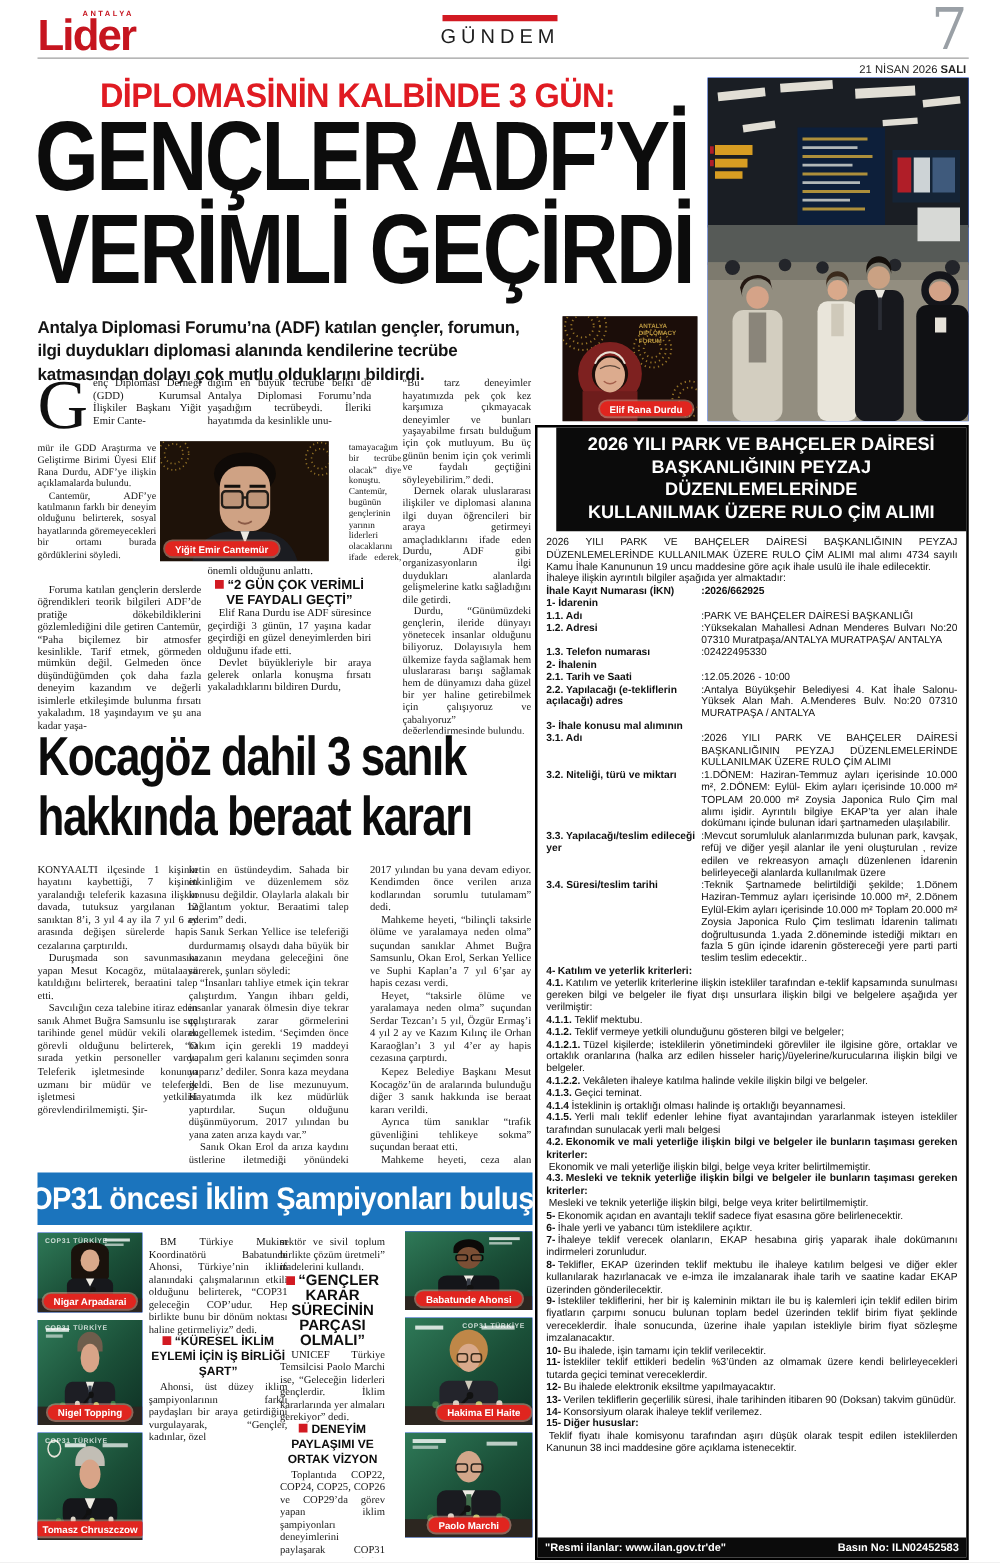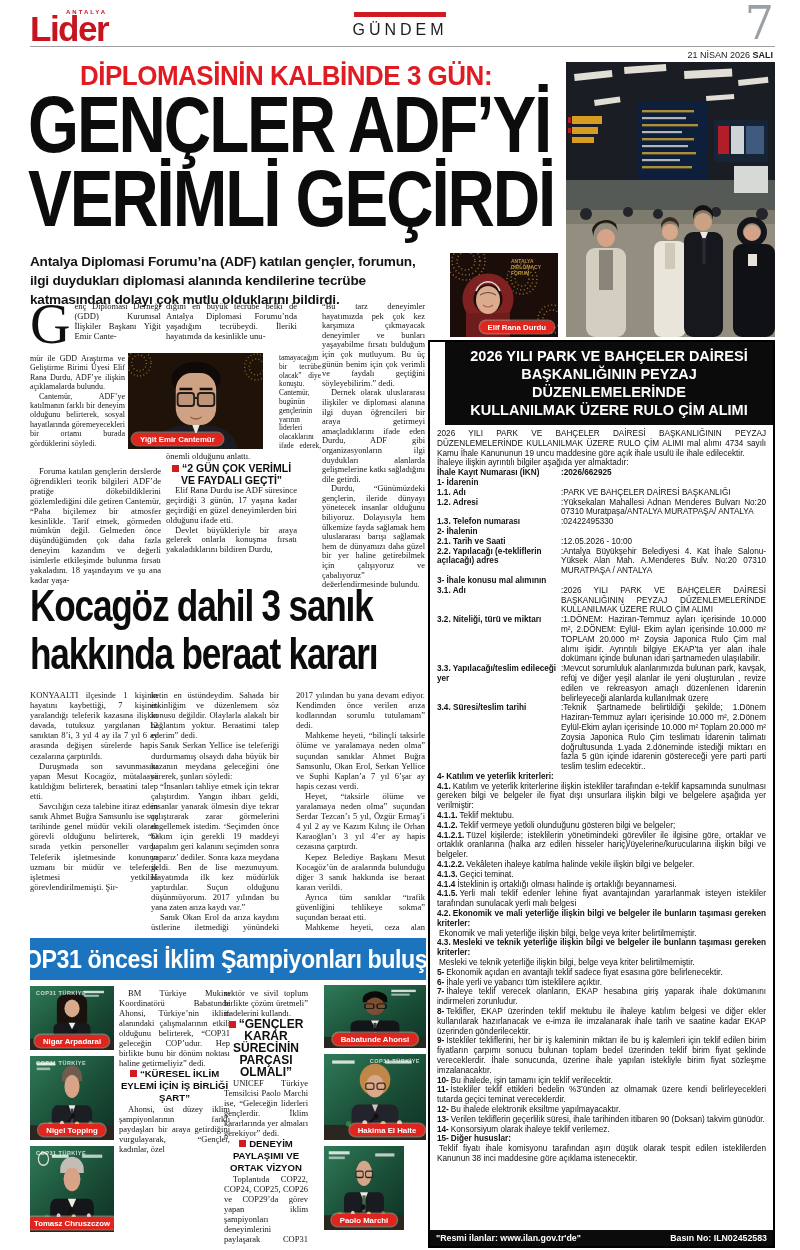--- a/index.html
+++ b/index.html
@@ -406,21 +406,21 @@
       <circle cx="24" cy="65" r="2.6" fill="#3c7a46"></circle>
         <circle cx="40" cy="64" r="2.4" fill="#d8d4c8"></circle>
         <circle cx="58" cy="65" r="2.6" fill="#b8c86a"></circle>
         <circle cx="74" cy="64" r="2.4" fill="#d8d4c8"></circle>
       <line x1="38" y1="71" x2="50" y2="59" stroke="#111" stroke-width="2"></line>
         <circle cx="51" cy="58" r="2.6" fill="#111"></circle>
     </svg>
     <span class="cop-bg-text" style="left:auto;right:6px;">COP31 TÜRKİYE</span>
     <span class="pill" style="left:50%;transform:translateX(-50%);bottom:4px;margin-left:12px;">Hakima El Haite</span>
   </div>
-  <div class="photo" style="left:324px;top:1146px;width:80px;height:84px;">
+  <div class="photo" style="left:324px;top:1146px;width:102px;height:84px;">
     <svg viewBox="0 0 100 80" preserveAspectRatio="none">
       <rect width="100" height="80" fill="url(#copg)"></rect>
       <rect x="6" y="5" width="26" height="3" fill="rgba(255,255,255,.8)"></rect>
         <rect x="6" y="10" width="20" height="2.5" fill="rgba(255,255,255,.55)"></rect>
         <rect x="64" y="7" width="24" height="3" fill="rgba(255,255,255,.7)"></rect>
       <ellipse cx="50" cy="26" rx="10" ry="12" fill="#d3a68a"></ellipse>
       <rect x="40" y="24" width="9" height="6" rx="2" fill="none" stroke="#2a241e" stroke-width="1.2"></rect>
         <rect x="52" y="24" width="9" height="6" rx="2" fill="none" stroke="#2a241e" stroke-width="1.2"></rect>
       <rect x="25" y="44" width="50" height="24" rx="7" fill="#1a1b20"></rect>
       <path d="M45,44 l5,9 5,-9 z" fill="#efece4"></path>

